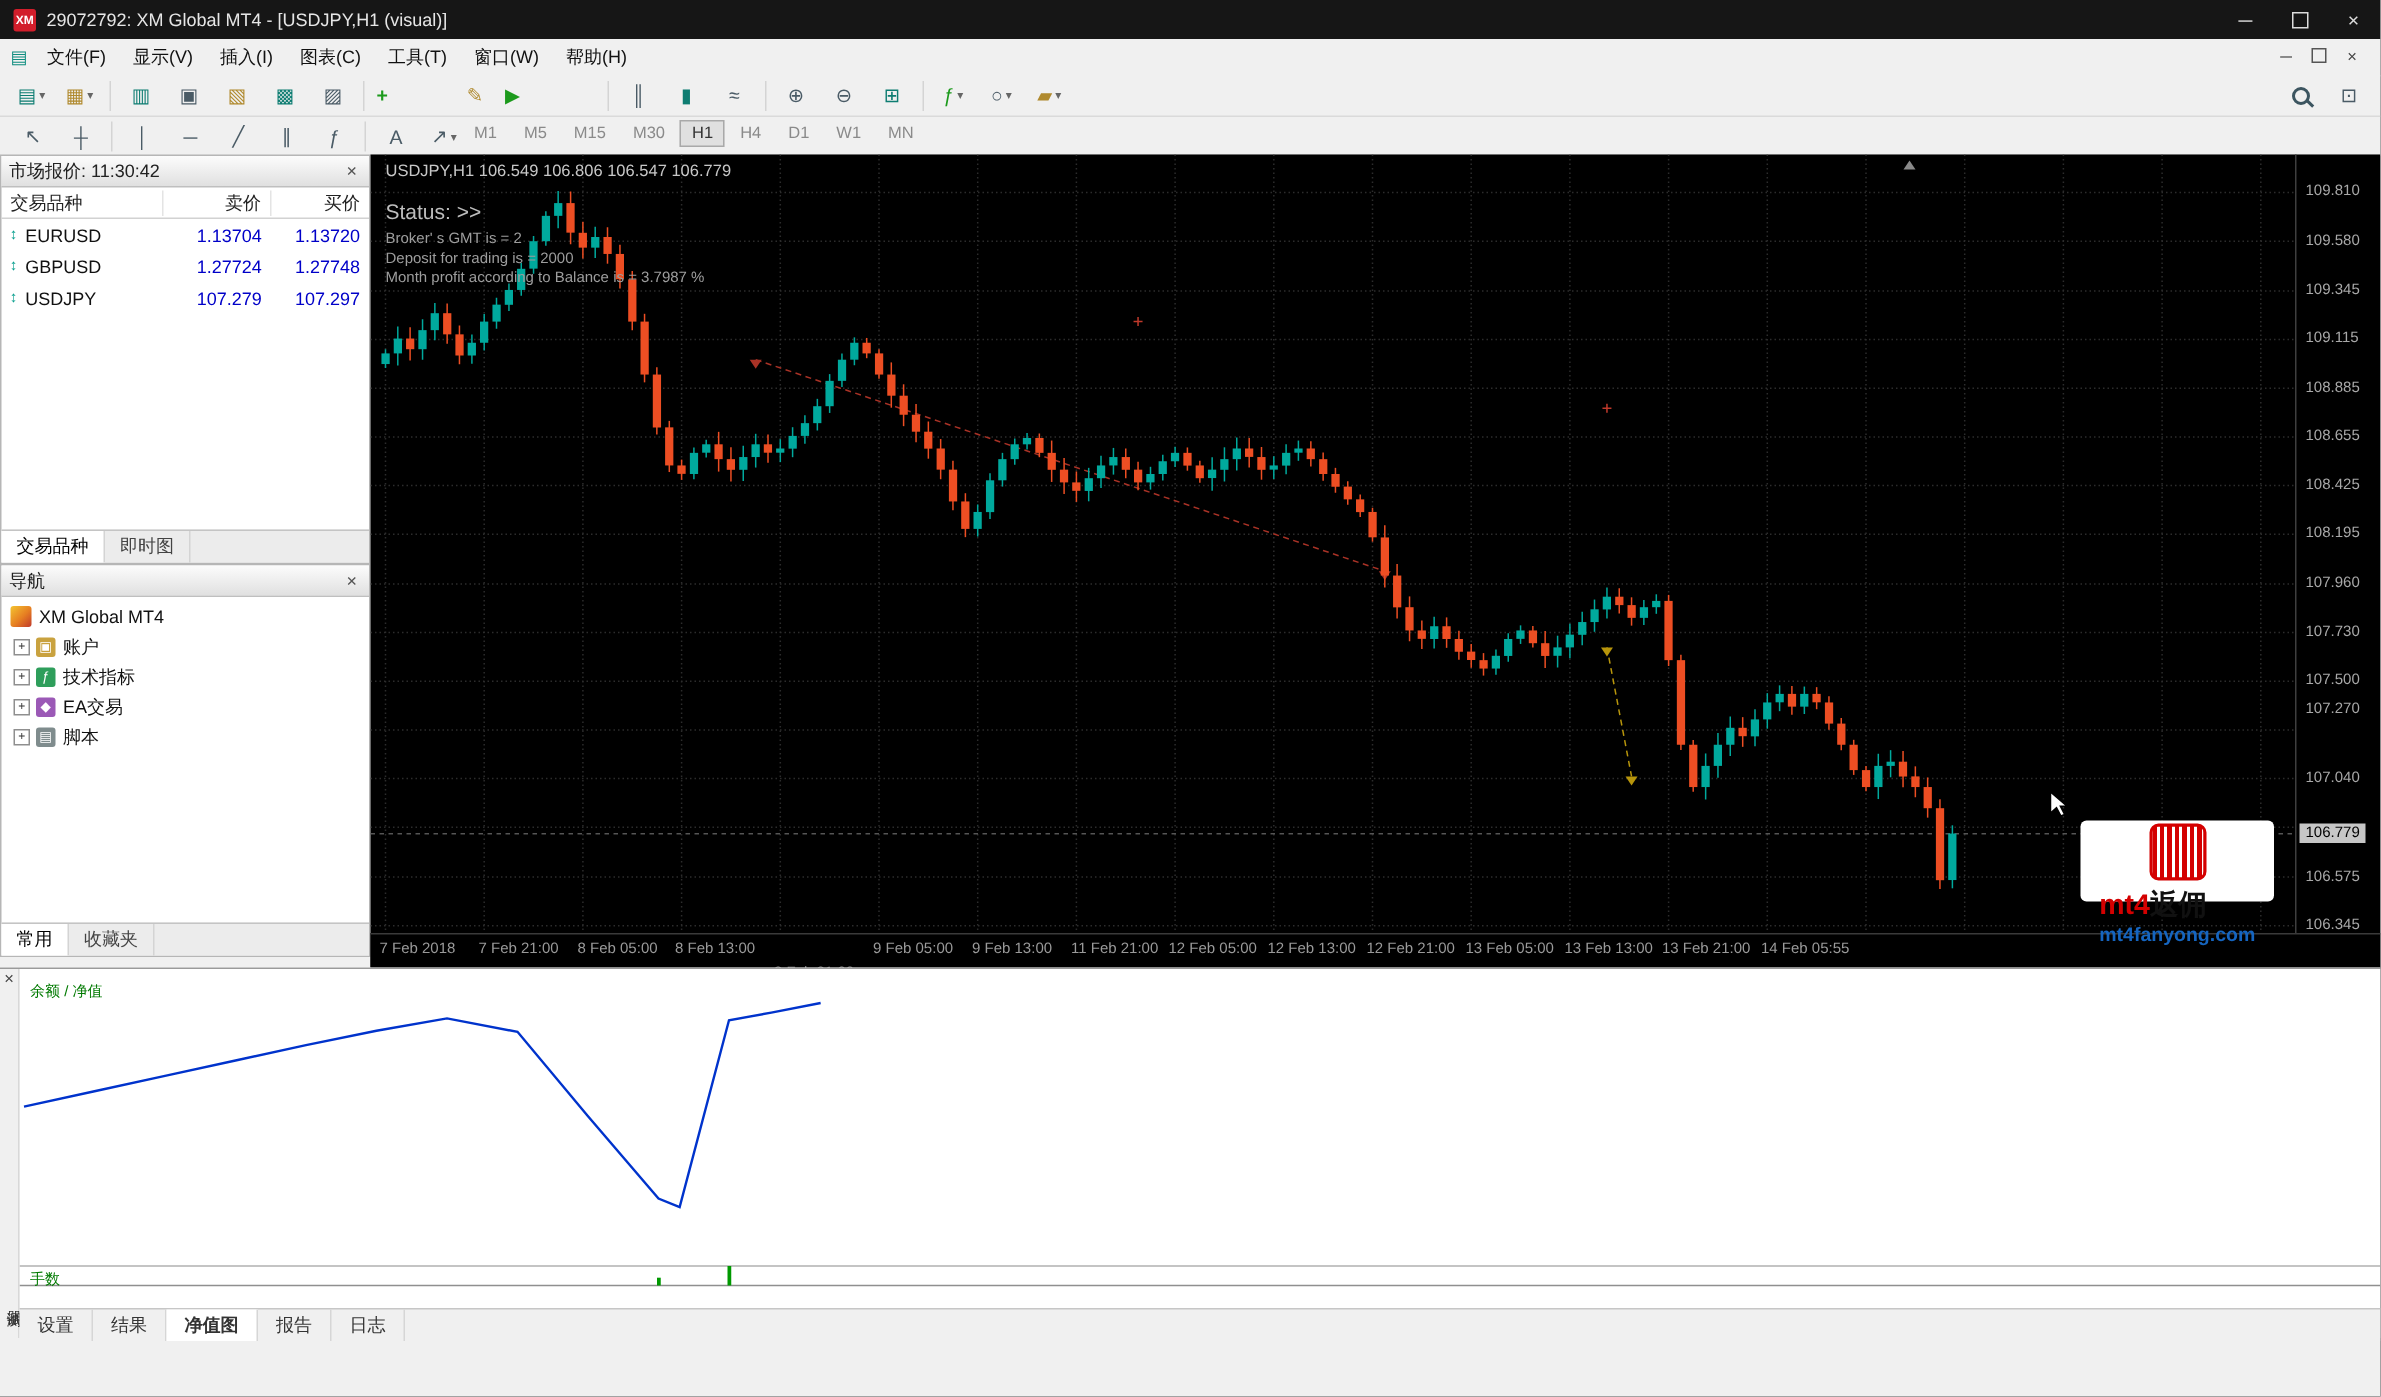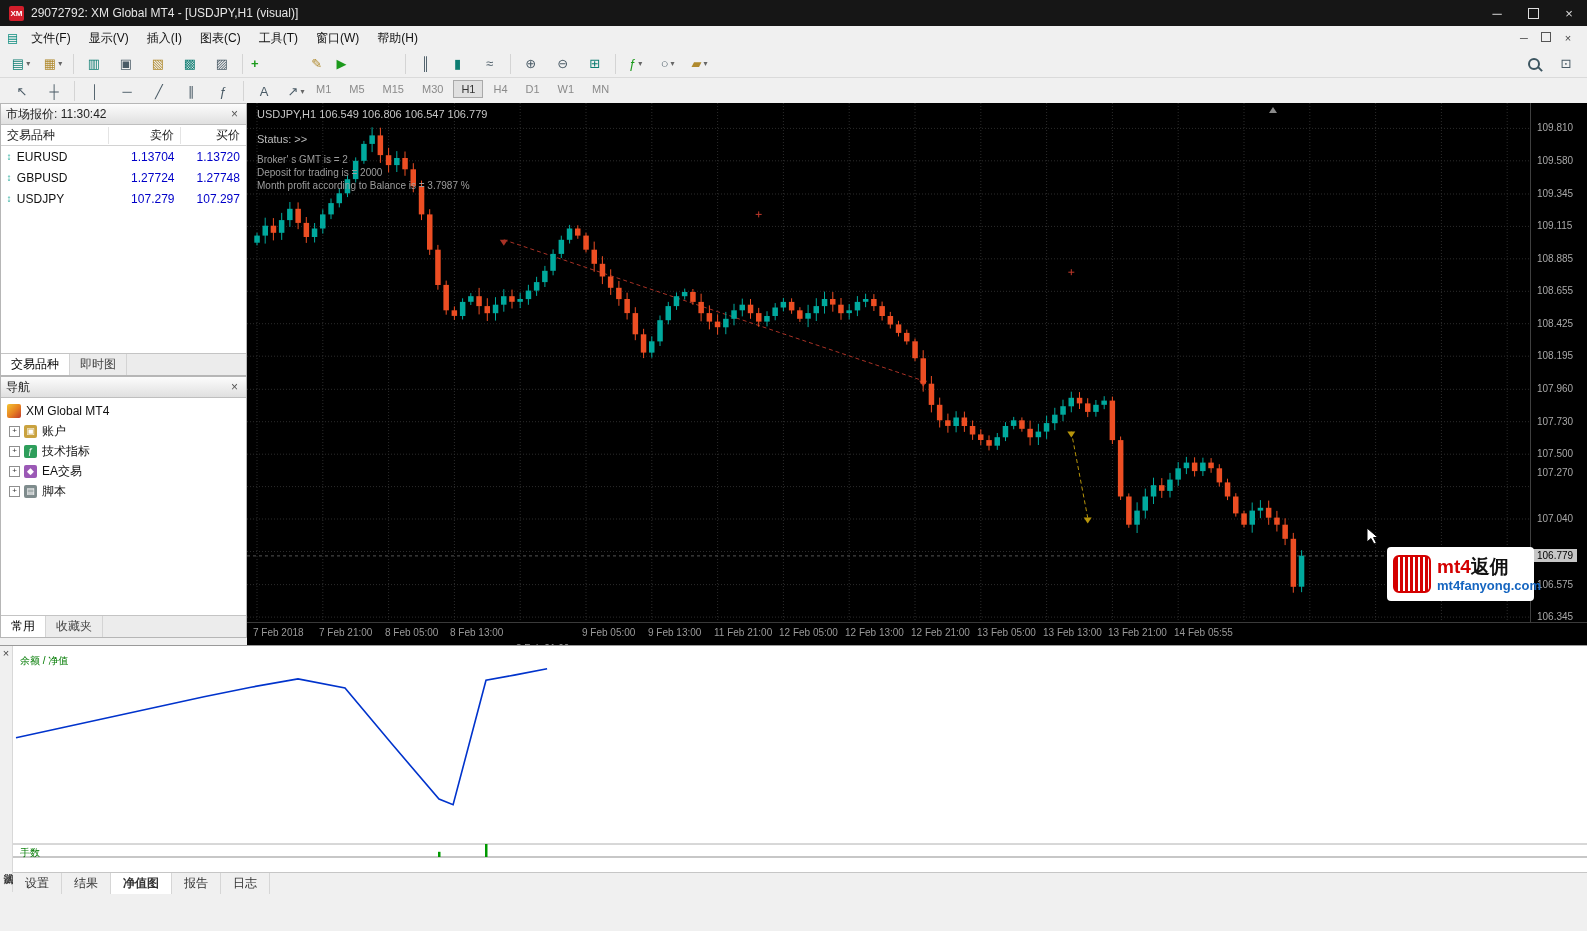--- a/index.html
+++ b/index.html
@@ -65,31 +65,31 @@
   .expander{width:9px;height:9px;border:1px solid #8f8f8f;display:flex;align-items:center;justify-content:center;
             font-size:8px;line-height:8px;color:#333;margin:0 4px 0 8px;background:#fff;}
   .titem-ico{width:13px;height:13px;border-radius:2px;margin-right:5px;display:flex;align-items:center;
              justify-content:center;font-size:9px;color:#fff;}
   
   #chart{position:absolute;left:247px;top:103px;width:1340px;height:542px;background:#000;}
   #candle-svg{position:absolute;left:0;top:0;}
   .grid{stroke:#2c2c2c;stroke-dasharray:1 2;}
   .bidline{stroke:#555;stroke-dasharray:3 3;}
   .chart-header{position:absolute;left:10px;top:5px;color:#c7c7c7;font-size:11px;}
-  .status-line1{position:absolute;left:10px;top:30px;color:#bdbdbd;font-size:11px;}
+  .status-line1{position:absolute;left:10px;top:30px;color:#bdbdbd;font-size:14px;}
   .status-small{position:absolute;left:10px;top:50px;color:#9d9d9d;font-size:10px;line-height:13px;}
   #price-scale{position:absolute;left:1283px;top:0;width:57px;height:519px;border-left:1px solid #3f3f3f;}
   .ps-label{position:absolute;left:6px;color:#a8a8a8;font-size:10px;}
   #bid-box{position:absolute;left:2px;background:#c6c6c6;color:#000;font-size:10px;padding:1px 4px;}
   #time-axis{position:absolute;left:0;top:519px;width:1340px;height:23px;border-top:1px solid #3a3a3a;background:#000;}
   .ta-label{position:absolute;top:4px;color:#9a9a9a;font-size:10px;white-space:nowrap;}
   .shift-marker{position:absolute;left:1022px;top:4px;width:0;height:0;
                 border-left:4px solid transparent;border-right:4px solid transparent;border-bottom:6px solid #8a8a8a;}
-  .watermark{position:absolute;left:1140px;top:444px;width:147px;height:54px;background:#fff;border-radius:4px;
-             display:flex;align-items:center;padding:2px 6px;box-sizing:border-box;gap:6px;}
+  .watermark{position:absolute;left:1140px;top:444px;width:129px;height:54px;background:#fff;border-radius:4px;
+             display:flex;align-items:center;padding:2px 6px;box-sizing:border-box;gap:6px;flex-direction:column;}
   .wm-logo{width:38px;height:38px;border-radius:6px;background:#d40000;flex:none;
            background-image:repeating-linear-gradient(90deg,#d40000 0 3px,#ffffff 3px 5px);border:2px solid #d40000;box-sizing:border-box;}
   .wm-title{font-size:19px;font-weight:bold;color:#111;line-height:22px;white-space:nowrap;}
   .wm-red{color:#d40000;}
   .wm-url{font-size:13px;font-weight:bold;color:#1565c0;line-height:15px;white-space:nowrap;}
   .cursor-svg{position:absolute;left:1366px;top:527px;}
   
   #tester{position:absolute;left:0;top:645px;width:1587px;height:247px;background:#fff;border-top:1px solid #9a9a9a;box-sizing:border-box;}
   .tester-side{position:absolute;left:0;top:0;width:13px;height:100%;background:#f0f0f0;border-right:1px solid #d8d8d8;box-sizing:border-box;}
   .tester-close{font-size:11px;color:#444;text-align:center;padding-top:1px;}

